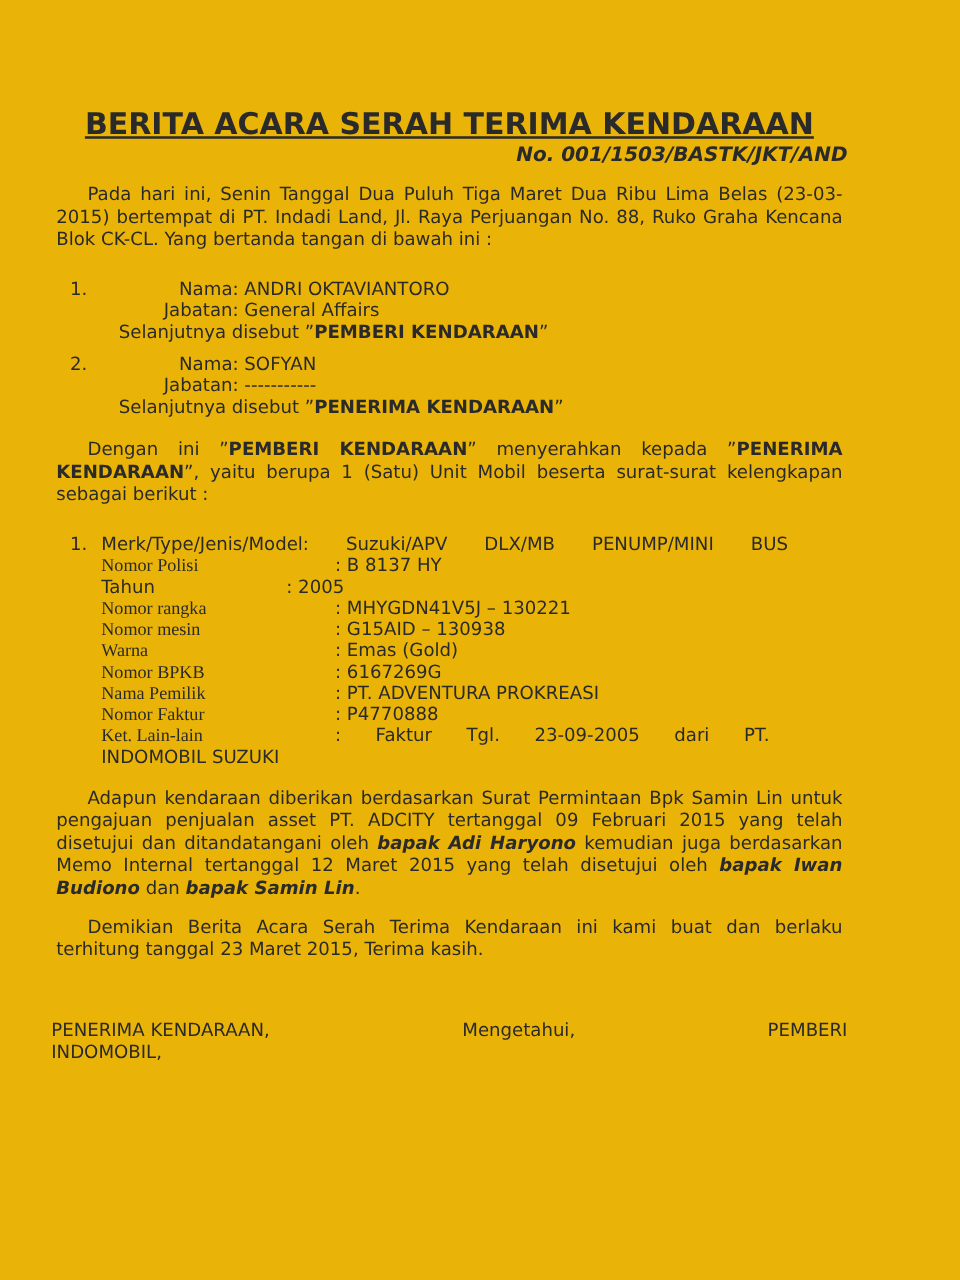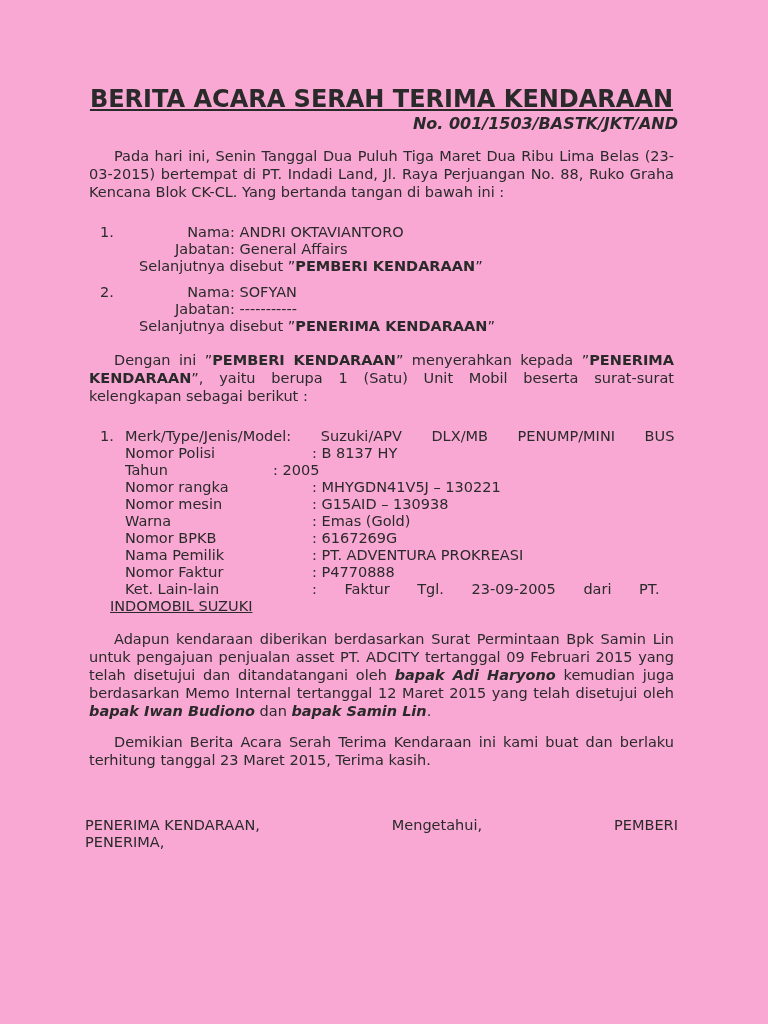--- a/index.html
+++ b/index.html
@@ -1,25 +1,25 @@
 <!DOCTYPE html>
 <html><head>
 <meta charset="utf-8">
 <style>
   html, body { margin: 0; padding: 0; background: #ffffff; }
   .page {
     position: relative;
     width: 768px;
     height: 1024px;
-    background: #f9a8d4;
+    background: #eab308;
     color: #2a2a2a;
     font-family: "DejaVu Sans", sans-serif;
     overflow: hidden;
     box-sizing: border-box;
-    padding: 84px 90px 0 85px;
+    padding: 84px 90px 0 41px;
   }
   .doc-title {
     font-size: 24px;
     font-weight: bold;
     text-decoration: underline;
     text-align: center;
     line-height: 30px;
     margin: 0;
   }
   .doc-number {
@@ -50,26 +50,26 @@
   .prow { display: flex; }
   .pnum { flex: 0 0 25px; }
   .plabel { flex: 0 0 105px; text-align: right; }
   .pvalue { white-space: pre; }
   .pclose { margin-left: 39px; }
 
   .vehicle { margin-left: 15px; font-size: 14.5px; line-height: 17px; }
   .vrow { display: flex; }
   .vnum { flex: 0 0 25px; }
   .vlabel { flex: 0 0 auto; white-space: nowrap; }
-  .w-std   { min-width: 187px; }
+  .w-std   { min-width: 187px; font-family: Liberation Serif, serif; }
   .w-short { min-width: 148px; }
   .vvalue { white-space: pre; }
   .stretch-a { word-spacing: 25px; }
   .stretch-b { word-spacing: 23px; }
-  .vcont { margin-left: 10px; text-decoration: underline; }
+  .vcont { margin-left: 25px; }
 
   b.role { font-weight: bold; }
   .bi { font-weight: bold; font-style: italic; }
 
   .sig-block { font-size: 14.5px; line-height: 17px; }
   .sig-row { display: flex; justify-content: space-between; }
 </style>
 </head>
 <body>
 
@@ -167,16 +167,16 @@
   <p class="para indent m-basis"><span>Adapun kendaraan diberikan berdasarkan Surat Permintaan Bpk Samin Lin untuk pengajuan penjualan asset PT. ADCITY tertanggal 09 Februari 2015 yang telah disetujui dan ditandatangani oleh </span><span class="bi">bapak Adi Haryono</span><span> kemudian juga berdasarkan Memo Internal tertanggal 12 Maret 2015 yang telah disetujui oleh </span><span class="bi">bapak Iwan Budiono</span><span> dan </span><span class="bi">bapak Samin Lin</span><span>.</span></p>
 
   <p class="para indent m-closing">Demikian Berita Acara Serah Terima Kendaraan ini kami buat dan berlaku terhitung tanggal 23 Maret 2015, Terima kasih.</p>
 
   <div class="sig-block m-signature">
     <div class="sig-row">
       <span>PENERIMA KENDARAAN,</span>
       <span>Mengetahui,</span>
       <span>PEMBERI</span>
     </div>
-    <div>PENERIMA,</div>
+    <div>INDOMOBIL,</div>
   </div>
 
 </div>
 
 </body></html>

